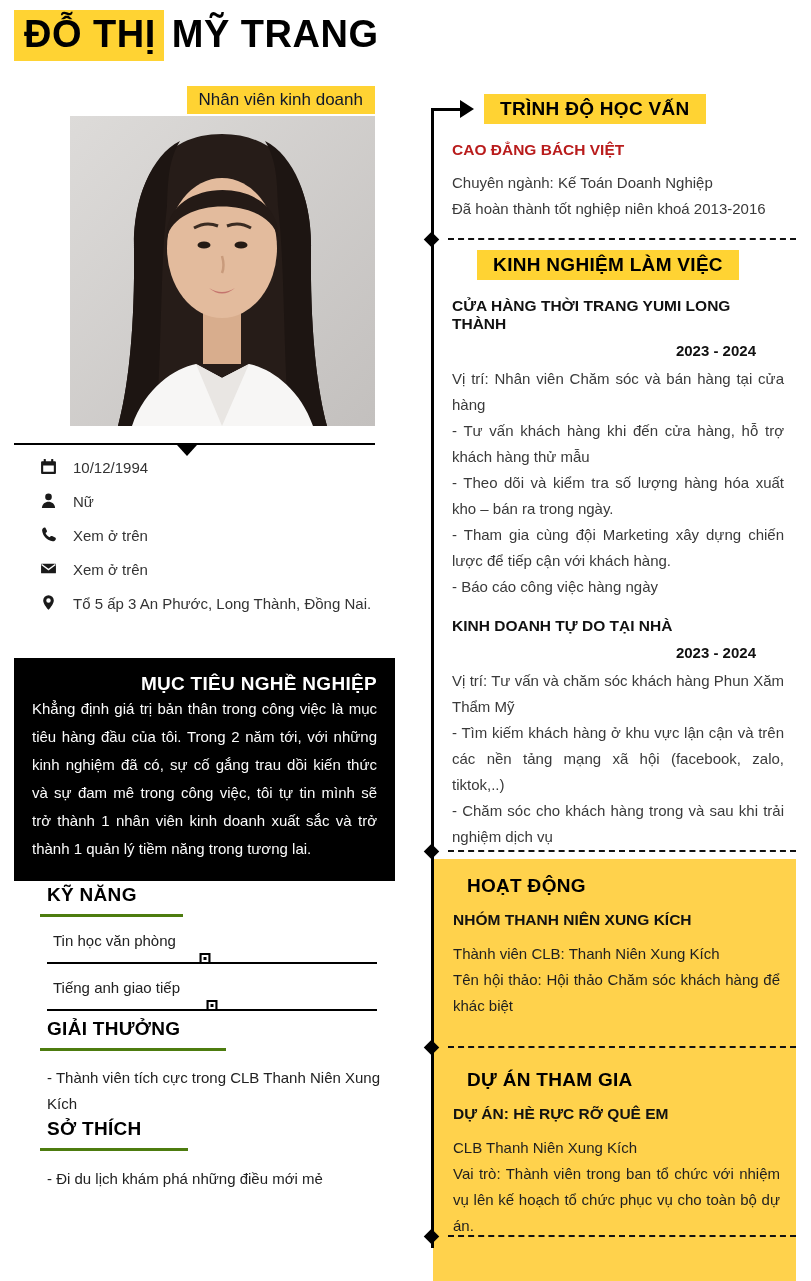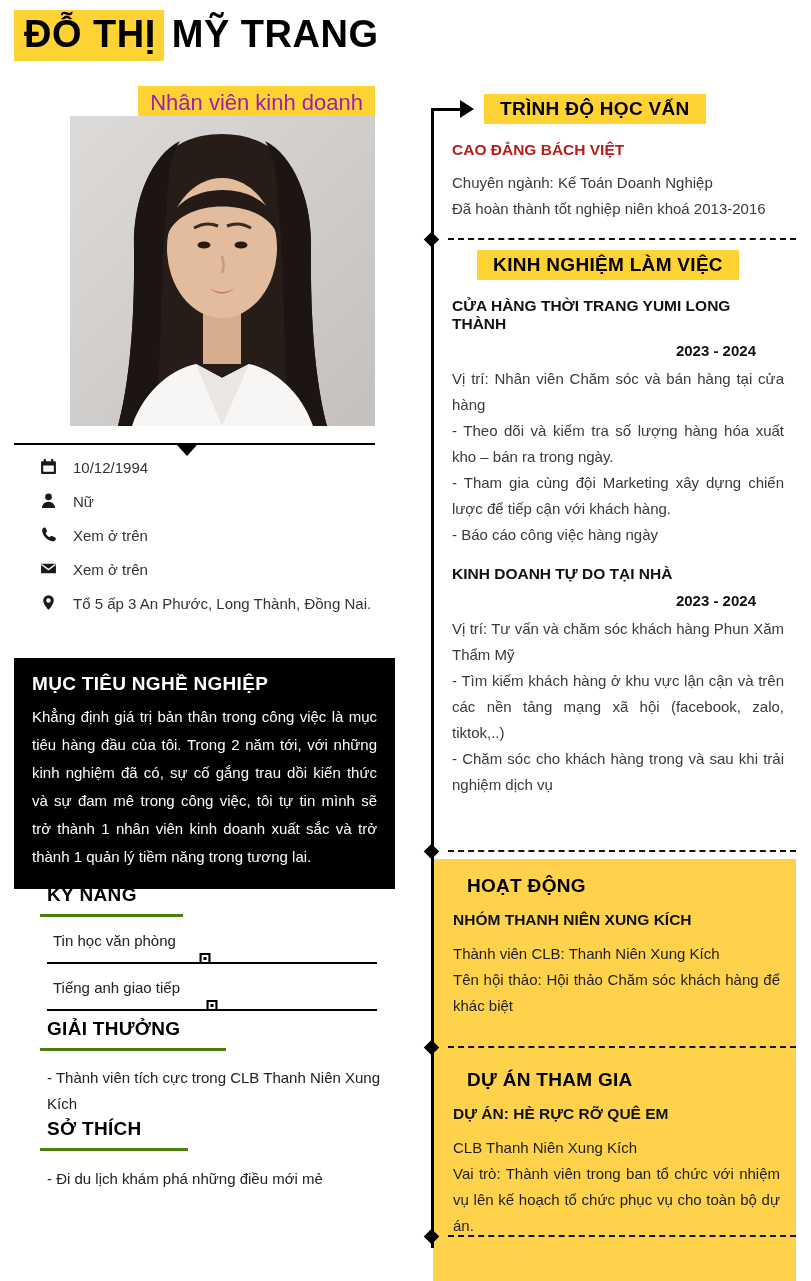--- a/index.html
+++ b/index.html
@@ -5,38 +5,38 @@
   * { margin:0; padding:0; box-sizing:border-box; }
   html,body { width:811px; height:1281px; }
   body {
     position:relative; background:#fff; overflow:hidden;
     font-family:"Liberation Sans", sans-serif; color:#222;
   }
   
   .name { position:absolute; left:14px; top:10px; font-size:38px; font-weight:800; letter-spacing:.5px; color:#000; white-space:nowrap; }
   .name .hl { display:inline-block; background:#FFD333; padding:3px 8px 5px 10px; }
   .name .rest { margin-left:8px; }
-  .job-badge { position:absolute; top:86px; right:436px; background:#FFD333; padding:4px 12px; font-size:22px; color:#a21caf; }
+  .job-badge { position:absolute; top:86px; right:436px; background:#FFD333; padding:4px 12px; font-size:17px; color:#0f172a; }
 
   
   .photo { position:absolute; left:70px; top:116px; width:305px; height:310px; overflow:hidden; }
   .photo svg { display:block; width:100%; height:100%; }
 
   
   .left-divider { position:absolute; left:14px; top:443px; width:361px; height:2px; background:#000; }
   .left-divider .tri { position:absolute; left:163px; top:2px; width:0; height:0;
     border-left:10px solid transparent; border-right:10px solid transparent; border-top:11px solid #000; }
 
   .contact { position:absolute; left:40px; top:456px; width:342px; }
   .c-row { display:flex; gap:16px; align-items:flex-start; margin-bottom:11px; font-size:15px; color:#333; line-height:23px; }
   .c-row .ic { width:17px; height:17px; flex:0 0 17px; margin-top:2px; }
   .c-row .ic svg { display:block; width:100%; height:100%; fill:#1a1a1a; }
 
   .objective { position:absolute; left:14px; top:658px; width:381px; background:#000; color:#fff; padding:15px 18px 18px; }
-  .objective h2 { font-size:19px; font-weight:700; letter-spacing:.3px; margin-bottom:8px; }
+  .objective h2 { font-size:19px; font-weight:700; letter-spacing:.3px; margin-bottom:0;text-align:right; }
   .objective p { font-size:15px; line-height:28px; text-align:justify; color:#fbfbfb; }
 
   .sec { position:absolute; left:40px; width:340px; }
   .sec h2 { display:inline-block; font-size:19px; font-weight:700; color:#000; letter-spacing:.3px;
     border-bottom:3px solid #4d7c0f; padding:0 46px 8px 7px; }
   .sec .body { font-size:15px; line-height:26px; color:#222; text-align:justify; padding-left:7px; margin-top:14px; }
   .sec .item { font-size:15px; line-height:27px; color:#222; padding-left:7px; }
   .sec .item:first-of-type { margin-top:14px; }
 
   #skills { top:884px; }
@@ -231,20 +231,21 @@
 
 <div id="exp">
   <div class="title-row">
     <span class="ytitle">KINH NGHIỆM LÀM VIỆC</span>
   </div>
   <div class="content">
     <div>
       <div class="company">CỬA HÀNG THỜI TRANG YUMI LONG THÀNH</div>
       <div class="period">2023 - 2024</div>
       <div class="position">Vị trí: Nhân viên Chăm sóc và bán hàng tại cửa hàng</div>
+      <div class="bullet">- Tư vấn khách hàng khi đến cửa hàng, hỗ trợ khách hàng thử mẫu</div>
       <div class="bullet">- Theo dõi và kiểm tra số lượng hàng hóa xuất kho – bán ra trong ngày.</div>
       <div class="bullet">- Tham gia cùng đội Marketing xây dựng chiến lược để tiếp cận với khách hàng.</div>
       <div class="bullet">- Báo cáo công việc hàng ngày</div>
     </div>
     <div>
       <div class="company">KINH DOANH TỰ DO TẠI NHÀ</div>
       <div class="period">2023 - 2024</div>
       <div class="position">Vị trí: Tư vấn và chăm sóc khách hàng Phun Xăm Thẩm Mỹ</div>
       <div class="bullet">- Tìm kiếm khách hàng ở khu vực lận cận và trên các nền tảng mạng xã hội (facebook, zalo, tiktok,..)</div>
       <div class="bullet">- Chăm sóc cho khách hàng trong và sau khi trải nghiệm dịch vụ</div>

